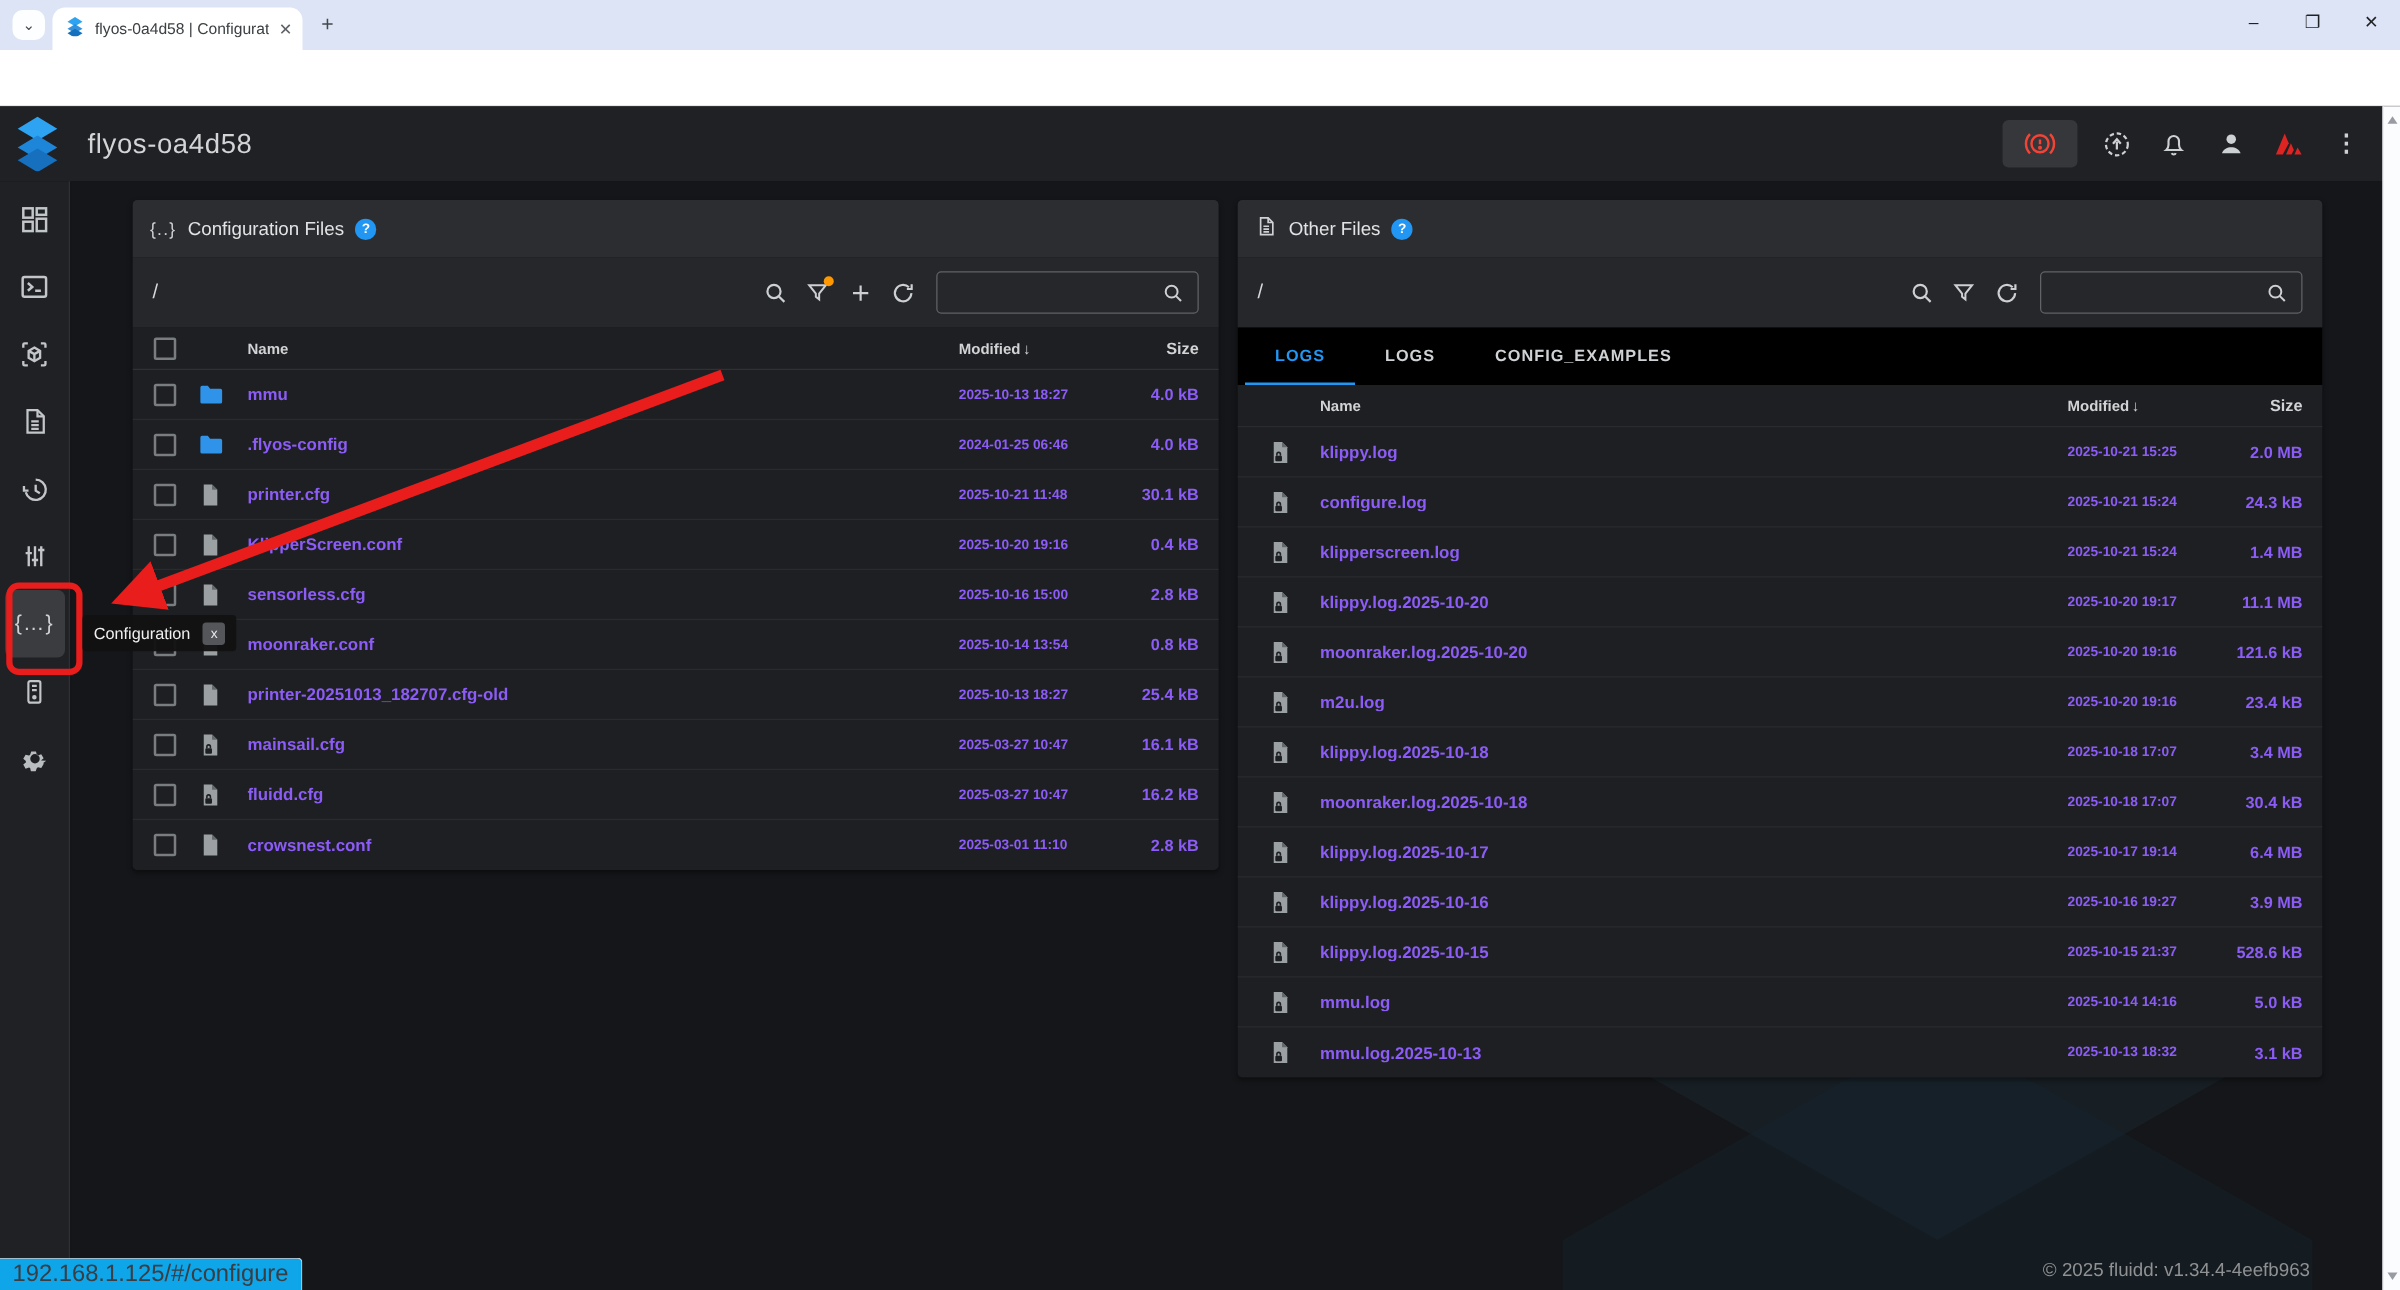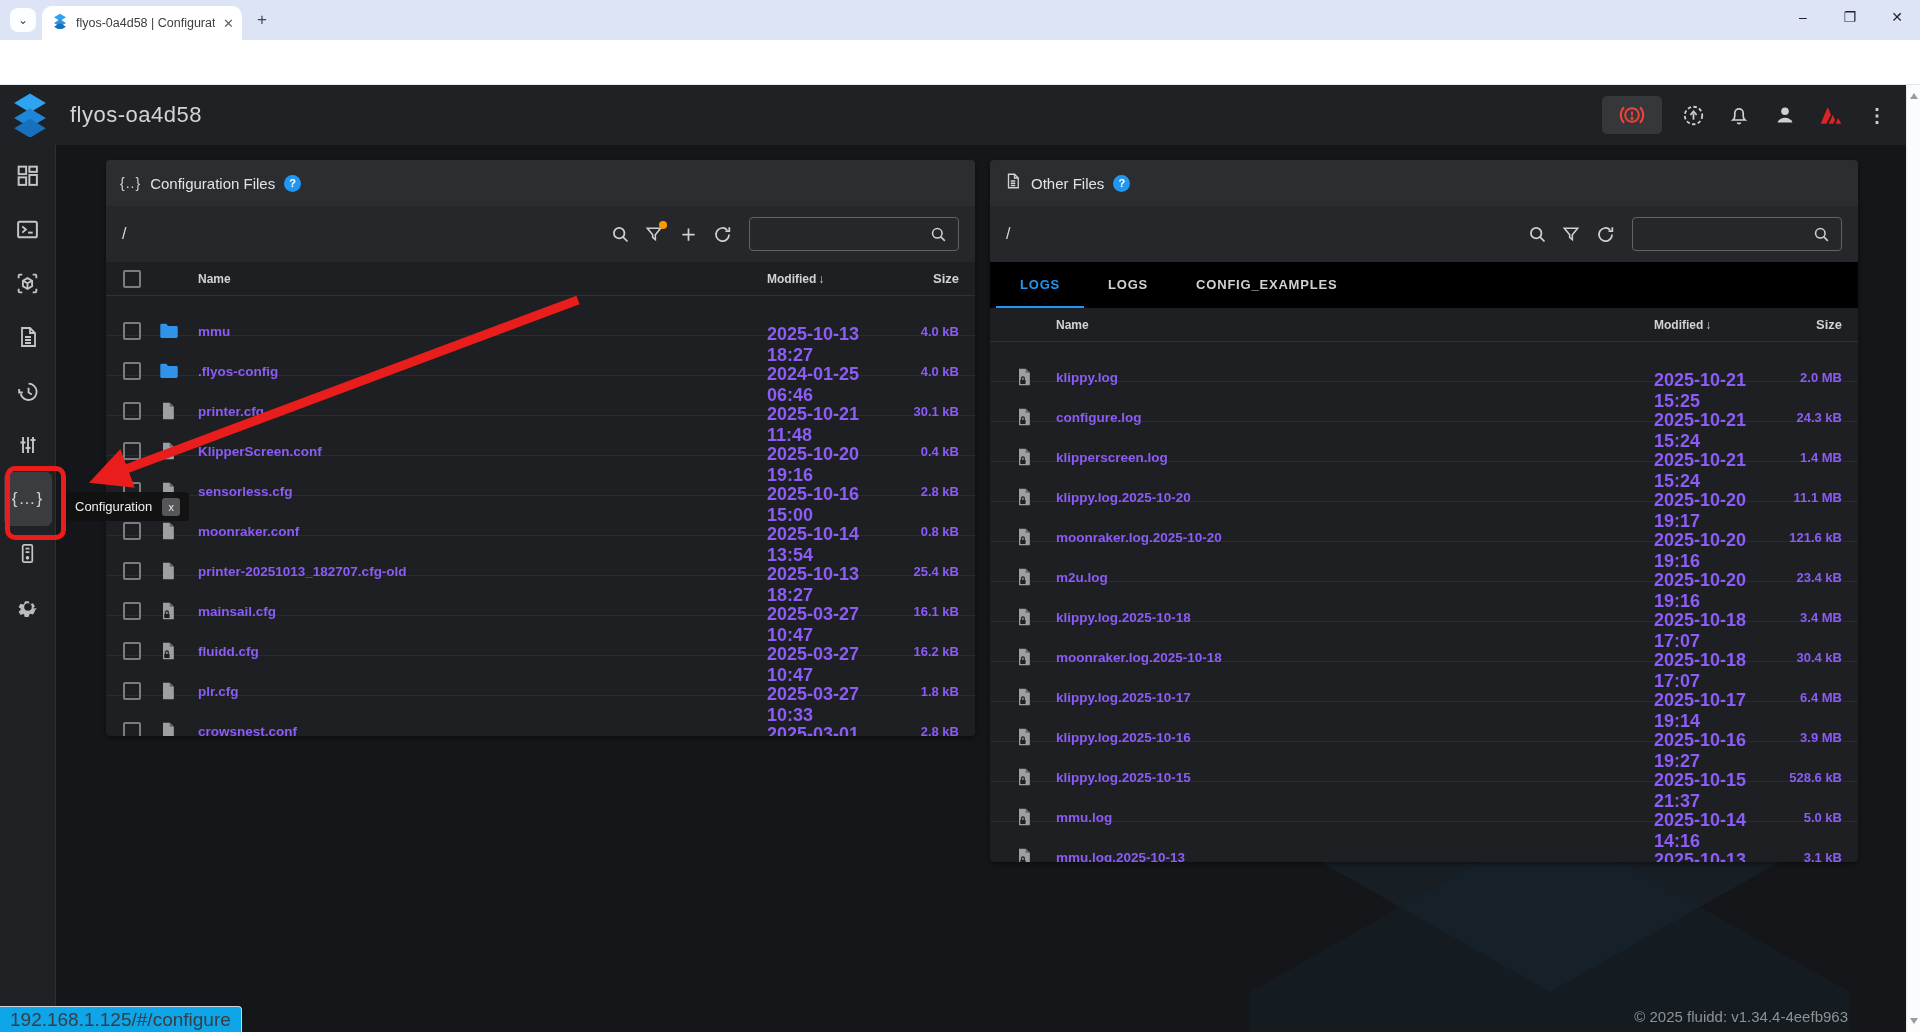--- a/index.html
+++ b/index.html
@@ -82,21 +82,21 @@
   .tbody { background:#1e1f22; }
   .frow { height:40px; display:grid; align-items:center; border-bottom:1px solid #2a2b2e; font-size:13.5px; color:#8b5cf6;font-weight:bold; }
   .frow:last-child { border-bottom:none; }
   .grid-cfg { grid-template-columns:52px 40px 1fr 122px 86px; }
   .grid-oth { grid-template-columns:66px 1fr 118px 86px; }
   .cell-check { display:flex; justify-content:center; }
   .checkbox { width:18px; height:18px; border:2px solid #7a7d80; border-radius:2px; }
   .cell-icon { display:flex; align-items:center; }
   .grid-oth .cell-icon { padding-left:24px; }
   .cell-name { white-space:nowrap; overflow:hidden; }
-  .cell-mod { font-size:18px;margin-top:28px; }
+  .cell-mod { font-size:11px; }
   .cell-size { text-align:right; padding-right:16px; font-size:13px; }
   .sort-arrow { font-size:12px; margin-left:2px; }
 
   #other-tabs { height:46px; background:#000000; display:flex; align-items:stretch; padding-left:6px; }
   .ftab { display:flex; align-items:center; padding:0 24px; font-size:13px; font-weight:bold;
     letter-spacing:.8px; color:#cfd2d4; border-bottom:2px solid transparent; }
   .ftab.active { color:var(--accent,#2196f3); border-bottom-color:var(--accent,#2196f3); }
 
   
   #version-label { position:absolute; right:72px; bottom:7px; font-size:15px; color:#8f9193; }
@@ -494,34 +494,20 @@
       <div class="frow grid-cfg">
         <span class="cell-check">
           <span class="checkbox"></span>
         </span>
         <span class="cell-icon">
           <svg width="20" height="22" viewBox="0 0 24 24">
             <path fill="#9ba0a3" d="M6 2h8l5 5v15H6z"></path>
             <path fill="#63686b" d="M14 2l5 5h-5z"></path>
           </svg>
         </span>
-        <span class="cell-name">plr.cfg</span>
-        <span class="cell-mod">2025-03-27 10:33</span>
-        <span class="cell-size">1.8 kB</span>
-      </div>
-      <div class="frow grid-cfg">
-        <span class="cell-check">
-          <span class="checkbox"></span>
-        </span>
-        <span class="cell-icon">
-          <svg width="20" height="22" viewBox="0 0 24 24">
-            <path fill="#9ba0a3" d="M6 2h8l5 5v15H6z"></path>
-            <path fill="#63686b" d="M14 2l5 5h-5z"></path>
-          </svg>
-        </span>
         <span class="cell-name">crowsnest.conf</span>
         <span class="cell-mod">2025-03-01 11:10</span>
         <span class="cell-size">2.8 kB</span>
       </div>
     </div>
 </div>
 
 <div id="other-panel" class="panel">
   <div class="panel-header">
     <span>

